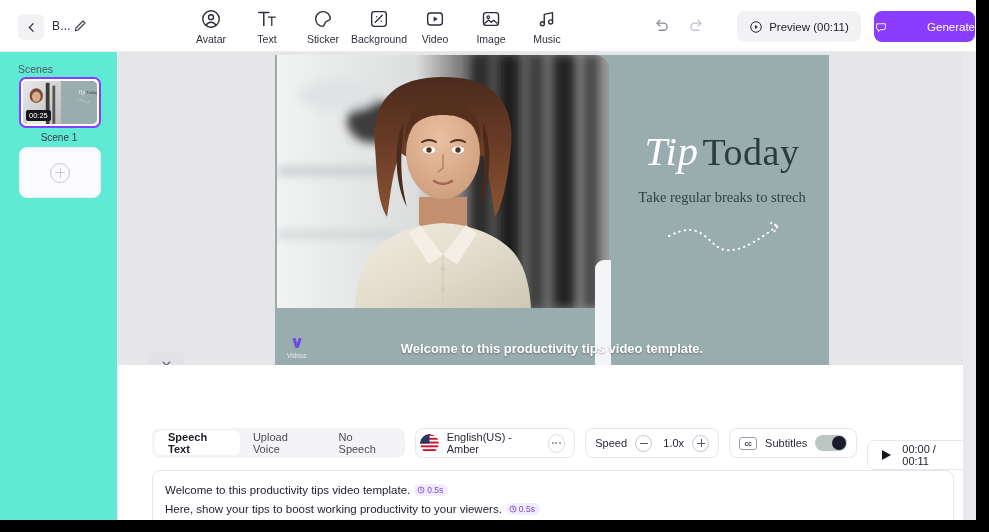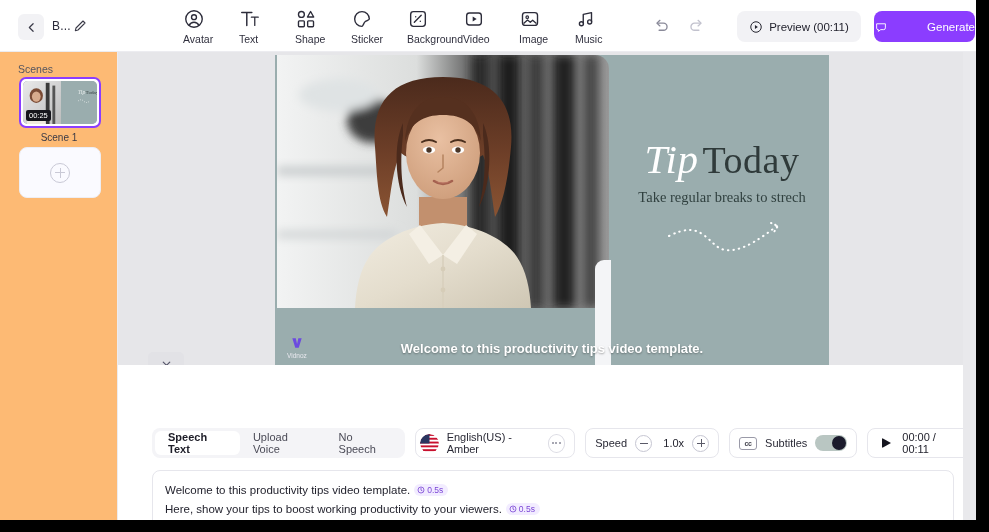--- a/index.html
+++ b/index.html
@@ -36,21 +36,21 @@
     position: absolute; left: 72px; top: 18px;
     width: 18px; height: 18px; cursor: pointer;
   }
 
   .tools {
     position: absolute; left: 183px; top: 5px;
     display: flex; gap: 0px;
   }
   .tool {
     width: 56px; display: flex; flex-direction: column;
-    align-items: flex-start; gap: 3px; cursor: pointer; padding-top: 3px;
+    align-items: center; gap: 3px; cursor: pointer; padding-top: 3px;
   }
   .tool .ti { width: 22px; height: 22px; display: block; }
   .tool .tl { font-size: 10.5px; color: #30303e; }
 
   .undo-redo {
     position: absolute; left: 652px; top: 16px; display: flex; gap: 16px;
   }
   .ur { width: 19px; height: 19px; cursor: pointer; }
 
   .preview-btn {
@@ -65,21 +65,21 @@
     position: absolute; left: 874px; top: 11px;
     width: 101px; height: 31px; border-radius: 8px;
     background: #8b3dff; display: flex; align-items: center;
     justify-content: space-between; gap: 6px; cursor: pointer;
   }
   .generate-btn span { font-size: 11.5px; color: #ffffff; }
 
   
   .sidebar {
     position: absolute; left: 0; top: 52px; width: 118px; height: 468px;
-    background: #fdba74; border-right: 1px solid #ececf0;
+    background: #5eead4; border-right: 1px solid #ececf0;
   }
   .scenes-label {
     position: absolute; left: 18px; top: 11px;
     font-size: 10.5px; color: #55555f;
   }
   .scene-card {
     position: absolute; left: 19px; top: 25px;
     width: 82px; height: 51px; border-radius: 7px;
     border: 2px solid #8b3dff; padding: 2px; background: #fff;
     cursor: pointer;
@@ -132,21 +132,21 @@
     width: 332px; height: 253px;
     border-radius: 0 14px 14px 0; overflow: hidden;
   }
   .avatar-photo { width: 100%; height: 100%; display: block; }
   .white-card {
     position: absolute; left: 320px; top: 205px;
     width: 16px; height: 105px; background: #f4f5f7;
     border-radius: 9px 0 0 0;
   }
   .tip-title {
-    position: absolute; left: 340px; top: 80px; width: 214px;
+    position: absolute; left: 340px; top: 72px; width: 214px;
     text-align: center; white-space: nowrap;
     font-family: "Liberation Serif", serif;
   }
   .tip-word {
     font-style: italic; font-size: 41px; color: #ffffff; letter-spacing: .5px;
   }
   .today-word {
     font-size: 38px; color: #2f3a3a; letter-spacing: .5px;
   }
   .tip-sub {
@@ -294,31 +294,20 @@
       <div class="tool">
         <span class="ti">
           <svg width="22" height="22" viewBox="0 0 24 24" fill="none">
             <path d="M3 5h11M8.5 5v14" stroke="#2c2c3a" stroke-width="1.6" stroke-linecap="round"></path>
             <path d="M13.5 10h7.5M17.2 10v9" stroke="#2c2c3a" stroke-width="1.4" stroke-linecap="round"></path>
           </svg>
         </span>
         <span class="tl">Text</span>
       </div>
 
-      <div class="tool">
-        <span class="ti">
-          <svg width="22" height="22" viewBox="0 0 24 24" fill="none">
-            <circle cx="7" cy="7" r="3.2" stroke="#2c2c3a" stroke-width="1.5"></circle>
-            <path d="M17 3.8l3.4 6H13.6z" stroke="#2c2c3a" stroke-width="1.5" stroke-linejoin="round"></path>
-            <rect x="3.8" y="14" width="6.4" height="6.4" rx="1" stroke="#2c2c3a" stroke-width="1.5"></rect>
-            <rect x="13.8" y="14" width="6.4" height="6.4" rx="1" stroke="#2c2c3a" stroke-width="1.5"></rect>
-          </svg>
-        </span>
-        <span class="tl">Shape</span>
-      </div>
 
       <div class="tool">
         <span class="ti">
           <svg width="22" height="22" viewBox="0 0 24 24" fill="none">
             <path d="M20 12a8 8 0 10-8 8c1 0 2-4 3.6-5.2C17 13.7 20 13.2 20 12z" stroke="#2c2c3a" stroke-width="1.5" stroke-linejoin="round"></path>
           </svg>
         </span>
         <span class="tl">Sticker</span>
       </div>
 
@@ -586,21 +575,21 @@
         </div>
 
         <div class="pill">
           <span class="cc-box">cc</span>
           <span class="lbl">Subtitles</span>
           <span class="toggle">
               <span class="knob"></span>
             </span>
         </div>
 
-        <div class="pill" style="gap:11px; padding:0 14px;">
+        <div class="pill" style="gap:11px; padding:0 14px;margin-top:12px;">
           <span class="play-tri"></span>
           <span class="time-text">00:00 / 00:11</span>
         </div>
       </div>
 
       <div class="script-box">
         <div>
           <span class="script-line">Welcome to this productivity tips video template.</span><span class="pause-chip">
             <svg width="8" height="8" viewBox="0 0 24 24" fill="none">
               <circle cx="12" cy="12" r="9" stroke="#7b46d6" stroke-width="2.4"></circle>

